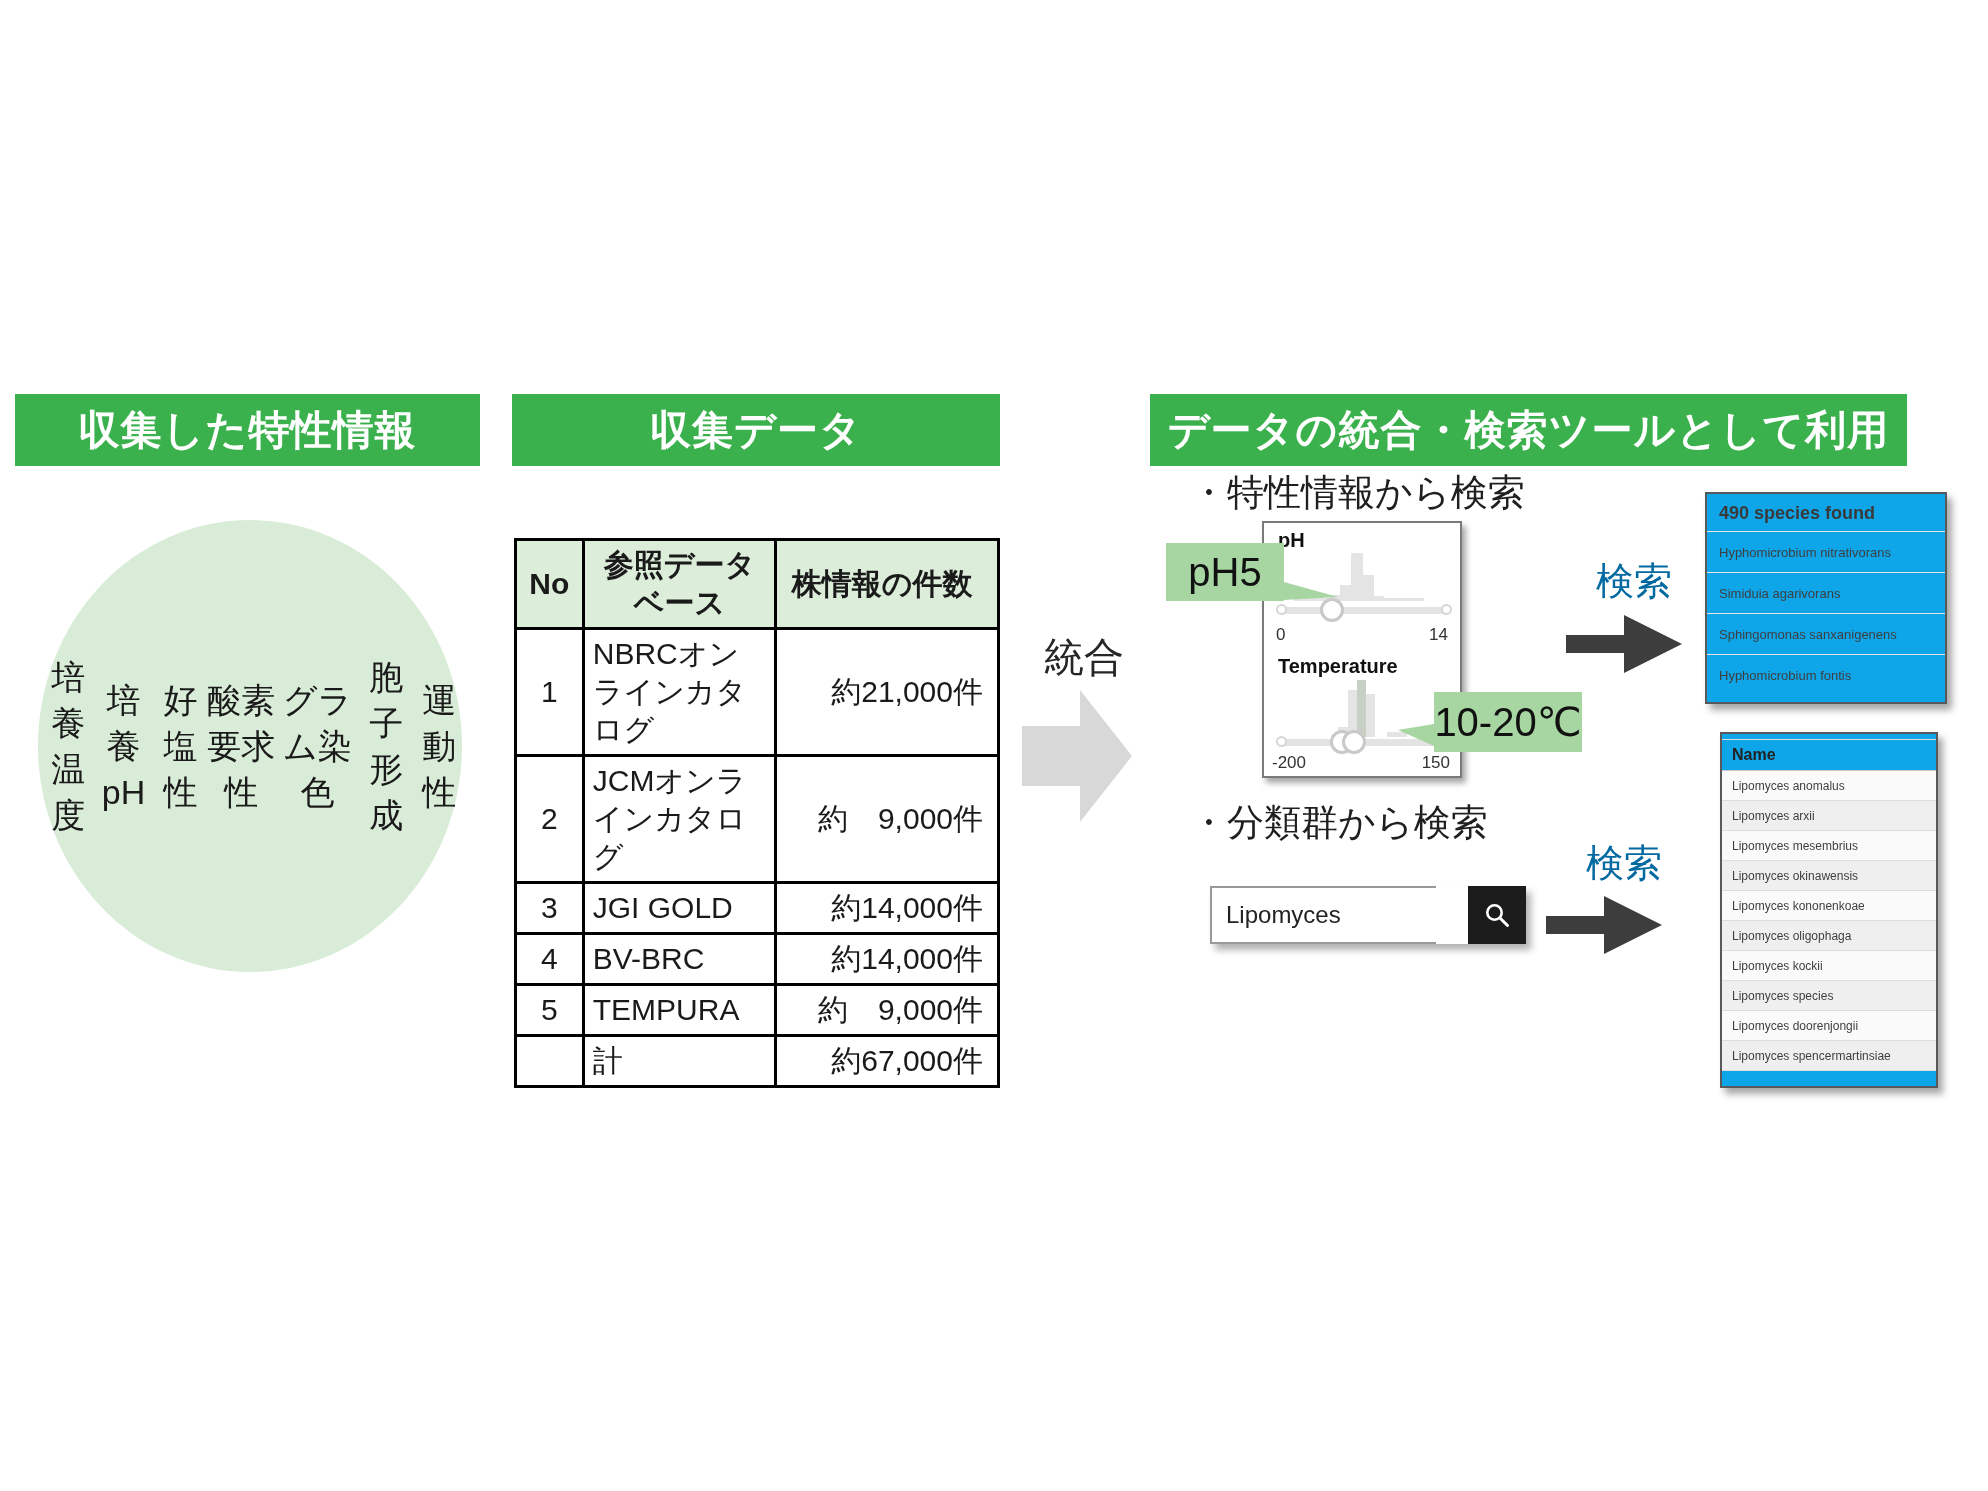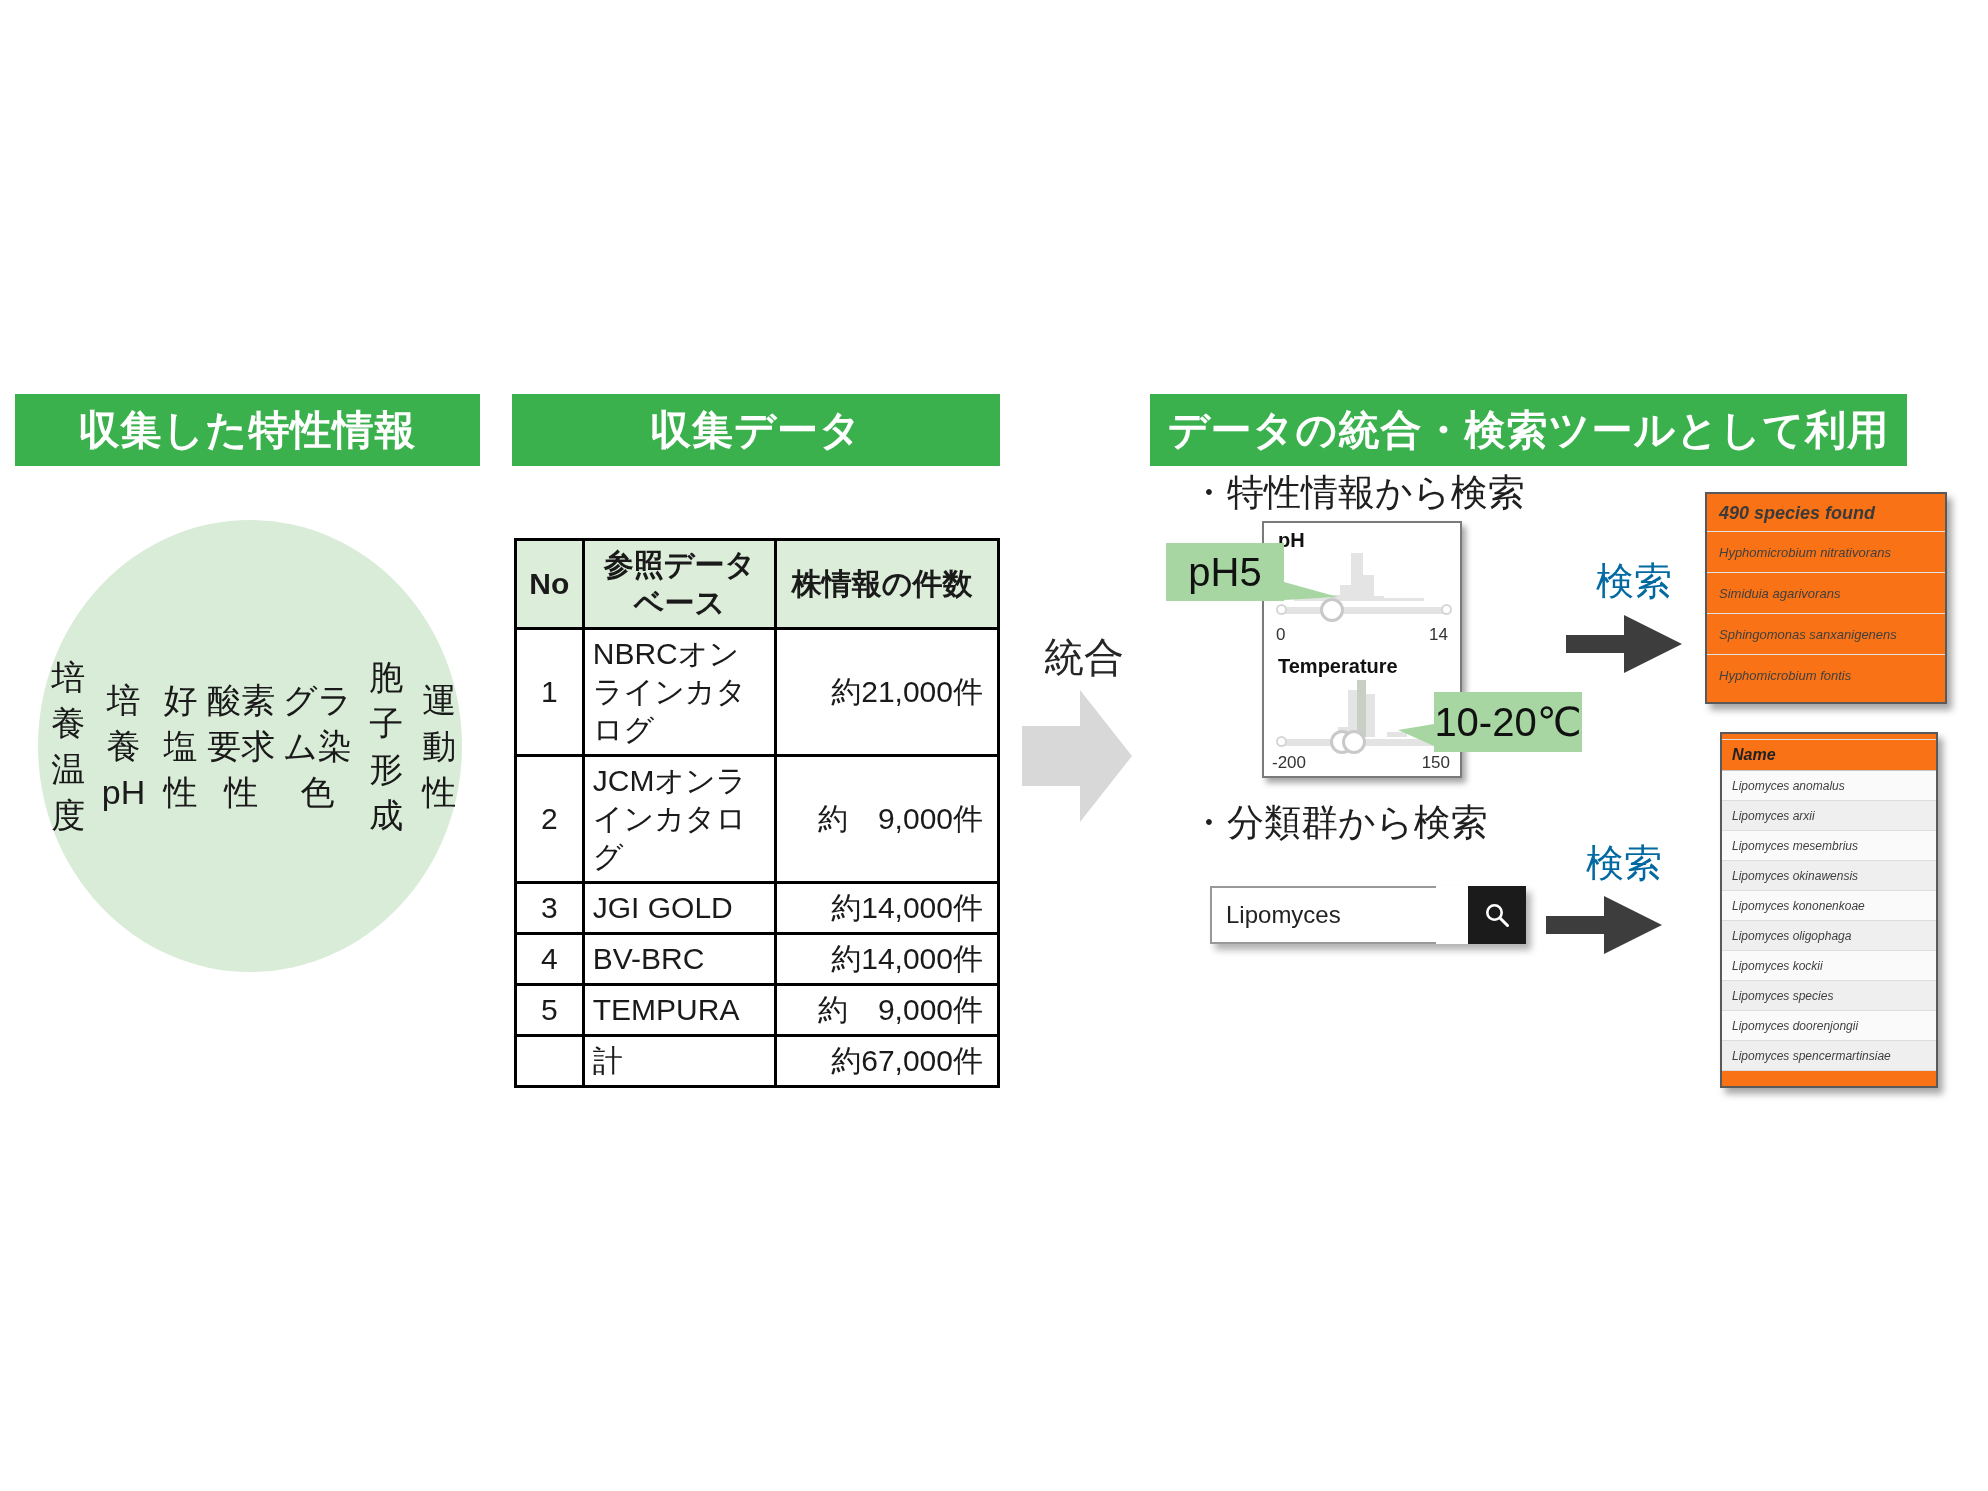--- a/index.html
+++ b/index.html
@@ -90,21 +90,21 @@
 
   
   .searchbar{position:absolute;left:1210px;top:886px;width:316px;height:58px;display:flex;
              box-shadow:5px 6px 7px rgba(0,0,0,.3);gap:32px;}
   .search-input{flex:1;min-width:0;border:2px solid #999;border-right:none;font-size:24px;
                 padding:0 14px;color:#222;font-family:inherit;background:#fff;outline:none;}
   .search-btn{width:58px;height:58px;background:#1b1b1b;border:none;display:flex;align-items:center;justify-content:center;cursor:pointer;}
   .search-btn svg{width:28px;height:28px;}
 
   
-  .panel{position:absolute;background:#f97316;border:2px solid #58595b;box-shadow:5px 6px 7px rgba(0,0,0,.35);overflow:hidden;font-style:italic;}
+  .panel{position:absolute;background:#0ea5e9;border:2px solid #58595b;box-shadow:5px 6px 7px rgba(0,0,0,.35);overflow:hidden;}
   #sp-panel{left:1705px;top:492px;width:242px;height:212px;}
   .sp-title{font-size:18px;font-weight:bold;color:#3a3a3a;padding:9px 12px 7px;}
   .sp-item{height:41px;line-height:41px;padding:0 12px;font-size:13px;color:#3f3f3f;
            border-top:1px solid #e3e3e3;white-space:nowrap;overflow:hidden;}
   #nm-panel{left:1720px;top:732px;width:218px;height:356px;}
   .nm-sliver{height:6px;border-bottom:1px solid #ddd;}
   .nm-header{font-size:16px;font-weight:bold;color:#222;padding:6px 10px;border-bottom:1px solid #c6c6c6;}
   .nm-item{height:30px;line-height:30px;padding:0 10px;font-size:12px;color:#3f3f3f;
            border-bottom:1px solid #ddd;white-space:nowrap;overflow:hidden;}
   .nm-list .nm-item:nth-child(odd){background:#fafafa;}

